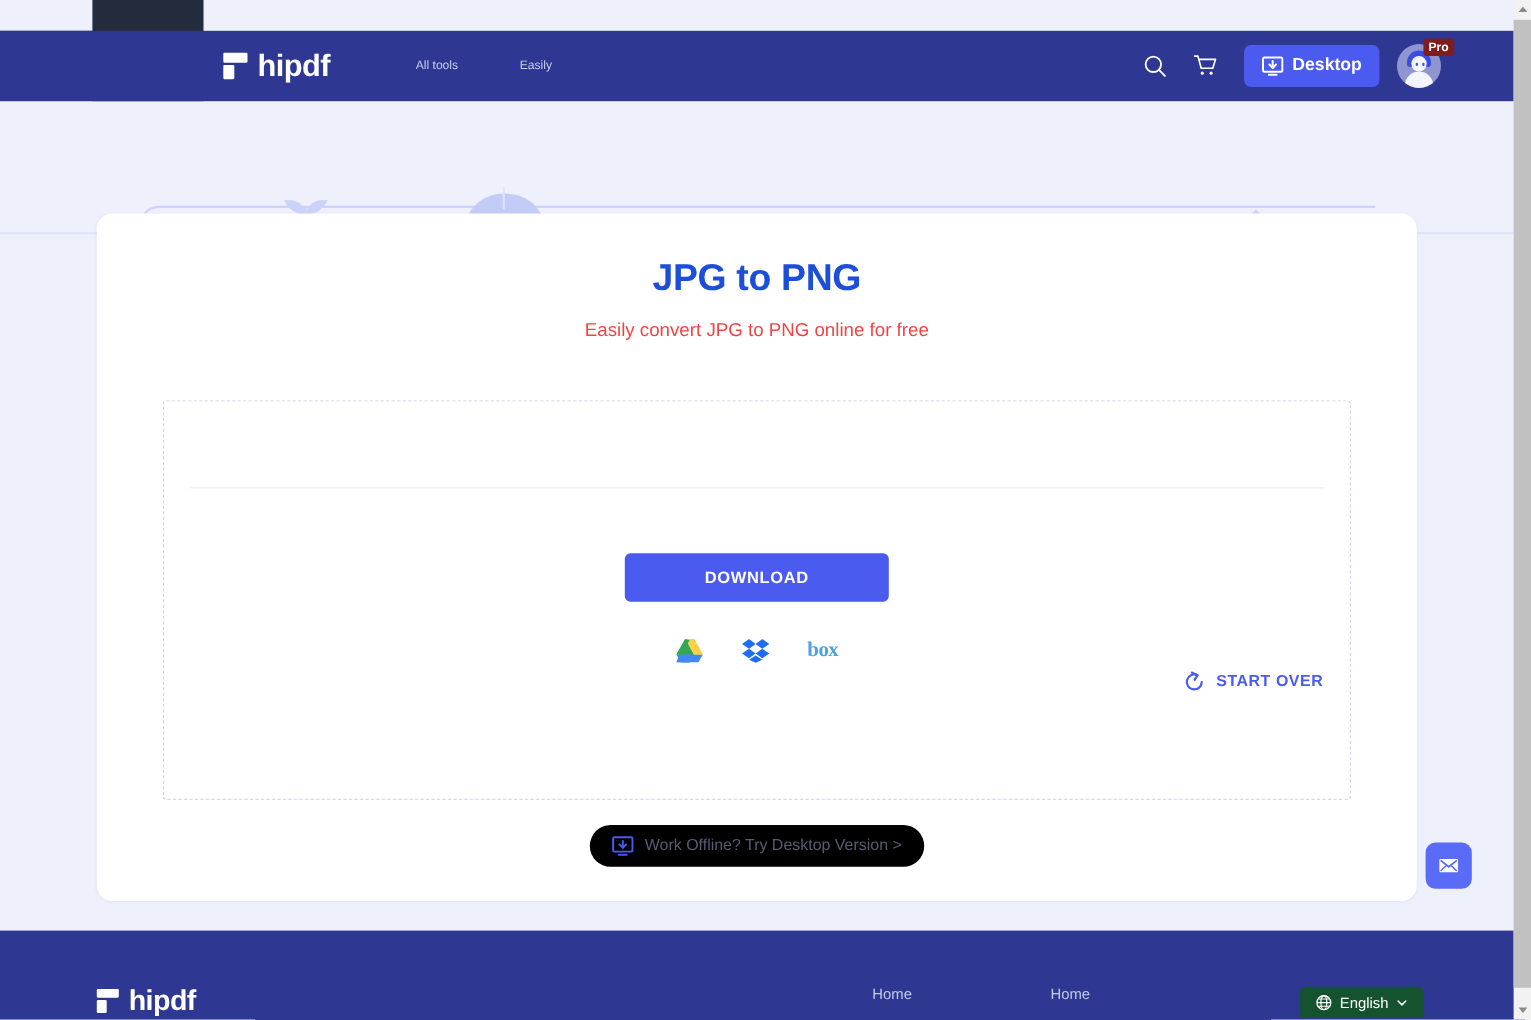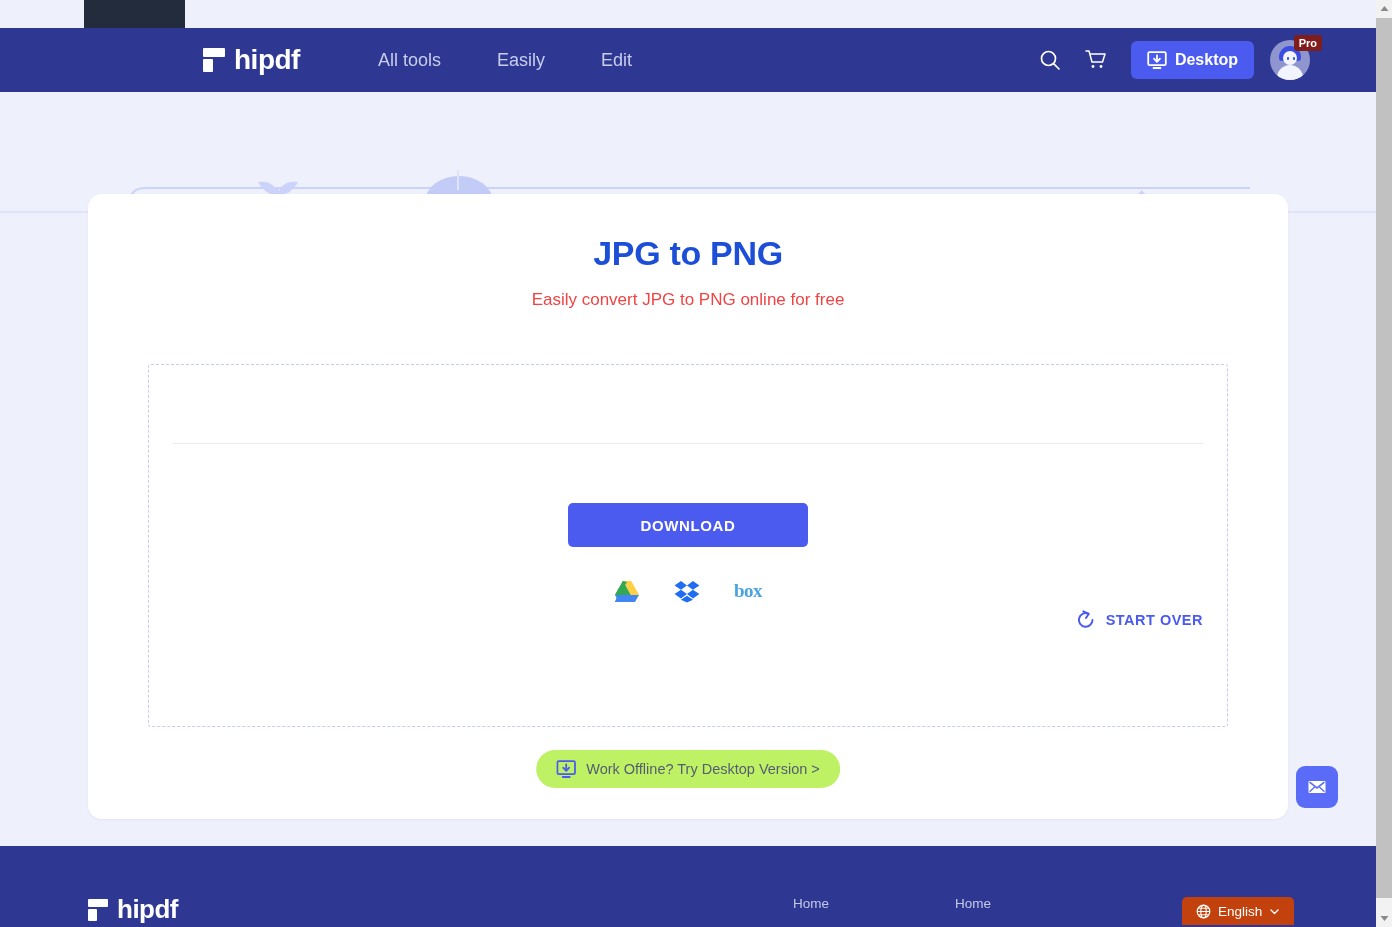--- a/index.html
+++ b/index.html
@@ -31,21 +31,21 @@
   .nav-inner { position: absolute; left: 185px; top: 0; right: 0; height: 64px; display: flex; align-items: center; }
   .brand { display: flex; align-items: center; gap: 9px; margin-left: 18px; }
   .brand-mark { width: 22px; height: 24px; position: relative; }
   .brand-mark i { position: absolute; background: #fff; display: block; }
   .bm1 { left: 0; top: 0; width: 22px; height: 9px; border-radius: 1px; }
   .bm2 { left: 0; top: 11px; width: 10px; height: 13px; border-radius: 1px; }
   .brand-text { color: #fff; font-size: 28px; font-weight: 700; letter-spacing: -.5px; }
 
   .nav-links { display: flex; align-items: center; margin-left: 50px; gap: 0; }
   .nav-link {
-    color: #c8cdec; font-size: 18px; padding: 0 28px; height: 64px;
+    color: #c8cdec; font-size: 11px; padding: 0 28px; height: 64px;
     display: flex; align-items: center; cursor: pointer; white-space: nowrap;
   }
 
   .nav-right { position: absolute; right: 82px; top: 0; height: 64px; display: flex; align-items: center; gap: 0; }
   .nav-icon-btn { width: 46px; height: 64px; display: flex; align-items: center; justify-content: center; cursor: pointer; }
   .desktop-btn {
     display: flex; align-items: center; gap: 8px; background: #4b5bf0;
     color: #fff; font-size: 16px; font-weight: 700; border-radius: 6px;
     padding: 0 16px; height: 38px; margin-left: 12px; cursor: pointer; border: none;
     font-family: "Liberation Sans", sans-serif;
@@ -100,21 +100,21 @@
   .cloud-btn { cursor: pointer; display: flex; align-items: center; justify-content: center; height: 28px; font-family: Liberation Serif, serif; }
   .box-text { color: #4aa3df; font-size: 19px; font-weight: 700; letter-spacing: -.5px; }
 
   .start-over {
     position: absolute; right: 24px; top: 245px; display: flex; align-items: center; gap: 10px;
     color: #4b5bf0; font-size: 14.5px; font-weight: 600; letter-spacing: .5px; cursor: pointer;
   }
 
   .offline-pill {
     position: absolute; left: 50%; transform: translateX(-50%); top: 556px;
-    display: flex; align-items: center; gap: 10px; background: #bef264;
+    display: flex; align-items: center; gap: 10px; background: #000000;
     border-radius: 20px; padding: 9px 20px; cursor: pointer;
   }
   .offline-text { font-size: 14.5px; color: #555d73; }
 
   
   .fab {
     position: absolute; right: 54px; top: 766px; width: 42px; height: 42px;
     background: #5a6cf7; border-radius: 9px; display: flex; align-items: center;
     justify-content: center; cursor: pointer;
   }
@@ -125,21 +125,21 @@
   .f-mark { width: 20px; height: 22px; position: relative; }
   .f-mark i { position: absolute; background: #fff; display: block; }
   .fm1 { left: 0; top: 0; width: 20px; height: 8px; border-radius: 1px; }
   .fm2 { left: 0; top: 10px; width: 9px; height: 12px; border-radius: 1px; }
   .f-text { color: #fff; font-size: 26px; font-weight: 700; letter-spacing: -.5px; }
   .f-col { position: absolute; top: 50px; }
   .f-col.c1 { left: 793px; }
   .f-col.c2 { left: 955px; }
   .f-link { color: #c3c9e9; font-size: 13.5px; display: block; margin-bottom: 16px; cursor: pointer; white-space: nowrap; }
   .lang-select {
-    position: absolute; left: 1182px; top: 897px; height: 28px; background: #c2410c;
+    position: absolute; left: 1182px; top: 897px; height: 28px; background: #14532d;
     border-radius: 5px 5px 0 0; display: flex; align-items: center; gap: 7px; padding: 0 14px; cursor: pointer;
   }
   .lang-text { color: #fff; font-size: 13.5px; }
 
   
   .sb-track { position: absolute; right: 0; top: 0; width: 16px; height: 927px; background: #f2f2f2; }
   .sb-arrow-top { position: absolute; right: 0; top: 0; width: 16px; height: 17px; display: flex; align-items: center; justify-content: center; cursor: pointer; }
   .sb-arrow-bot { position: absolute; right: 0; bottom: 0; width: 16px; height: 17px; display: flex; align-items: center; justify-content: center; cursor: pointer; }
   .sb-thumb { position: absolute; right: 0; top: 18px; width: 16px; height: 880px; background: #c1c1c1; cursor: pointer; }
   .left-gutter { position: absolute; left: 0; top: 28px; width: 84px; height: 64px; background: #2e3892; }
@@ -231,21 +231,20 @@
       <div class="brand">
         <span class="brand-mark">
           <i class="bm1"></i>
             <i class="bm2"></i>
         </span>
         <span class="brand-text">hipdf</span>
       </div>
       <div class="nav-links">
         <div class="nav-link">All tools</div>
         <div class="nav-link">Easily</div>
-        <div class="nav-link">Edit</div>
       </div>
     </div>
 
     <div class="nav-right">
       <div class="nav-icon-btn">
         <svg width="22" height="22" viewBox="0 0 22 22">
           <circle cx="9.5" cy="9.5" r="7" fill="none" stroke="#fff" stroke-width="1.7"></circle>
           <line x1="14.6" y1="14.6" x2="20" y2="20" stroke="#fff" stroke-width="1.7" stroke-linecap="round"></line>
         </svg>
       </div>

